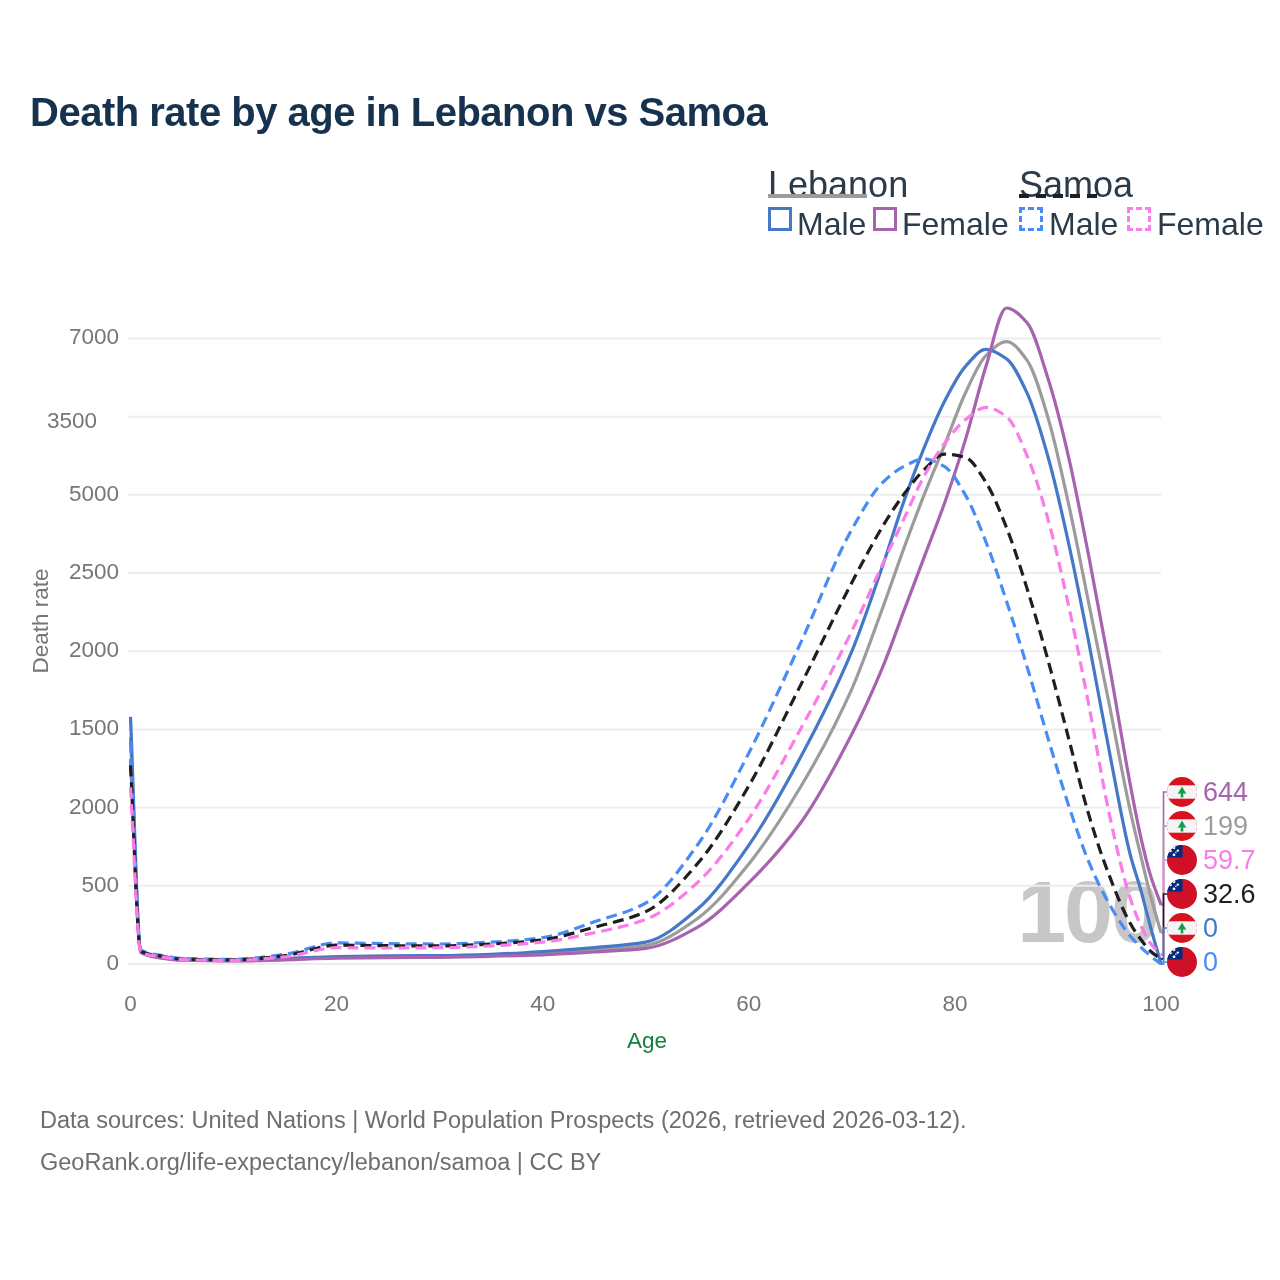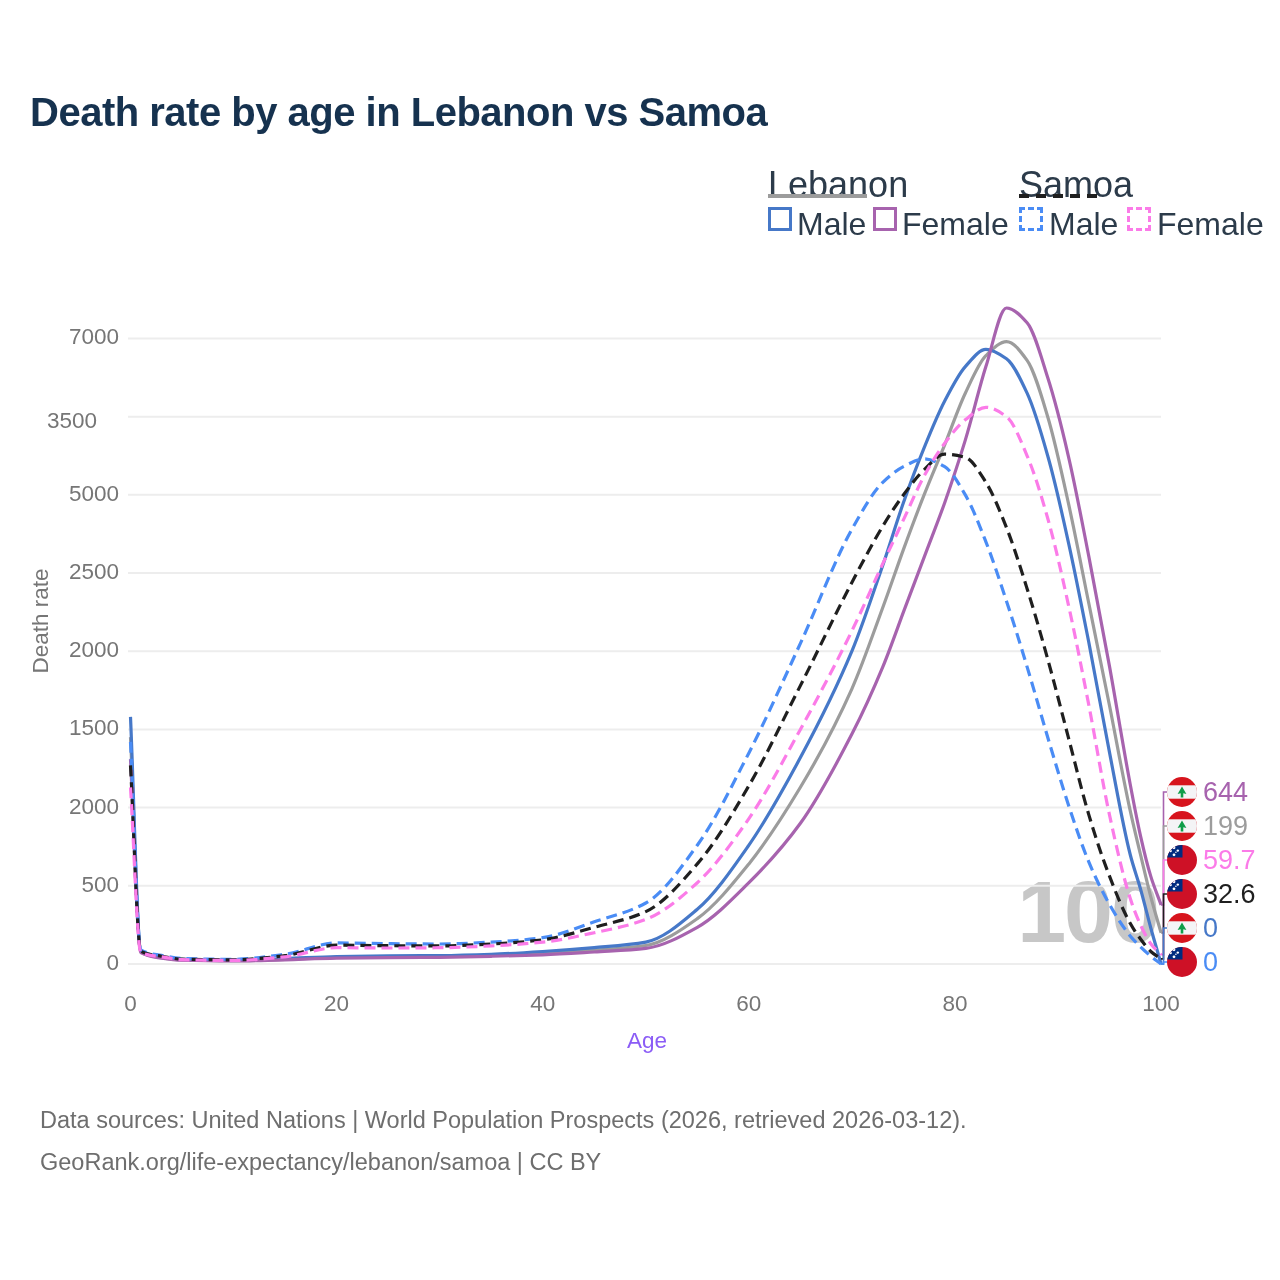--- a/index.html
+++ b/index.html
@@ -11,21 +11,21 @@
   .lgroup{top:160px;width:260px;height:90px;}
   .lg0{left:768px;} .lg1{left:1019px;}
   .lhead{position:absolute;left:0;top:4px;font-size:36px;color:#2c3b4a;}
   .lunder{position:absolute;left:0;top:34px;height:4px;}
   .lu0{width:99px;} .lu1{width:79px;}
   .sw{position:absolute;top:47px;width:24px;height:24px;box-sizing:border-box;border:3px solid #888;background:#fff;}
   .ltxt{position:absolute;top:46px;font-size:32px;color:#2c3b4a;}
   
   .ytick{position:absolute;left:25px;width:94px;text-align:right;font-size:22.5px;color:#767676;}
   .xtick{position:absolute;top:991px;width:80px;text-align:center;font-size:22.5px;color:#767676;}
-  .axis-x{left:597px;top:1028px;width:100px;text-align:center;font-size:22.5px;color:#8b5cf6;}
+  .axis-x{left:597px;top:1028px;width:100px;text-align:center;font-size:22.5px;color:#15803d;}
   .axis-y{left:-37px;top:606px;width:160px;height:30px;text-align:center;font-size:22.5px;color:#767676;
           transform:rotate(-90deg);}
   .watermark{left:1008px;top:866px;width:150px;font-size:88px;font-weight:700;color:#c7c7c7;
              letter-spacing:-2px;line-height:92px;}
   #plot{position:absolute;left:0;top:0;z-index:2;}
   #endpoints{position:absolute;left:0;top:0;z-index:3;}
   .flag{position:absolute;left:1167px;width:30px;height:30px;}
   .ep-label{position:absolute;left:1203px;font-size:27px;line-height:34px;white-space:nowrap;}
   .footer{left:40px;font-size:23.5px;color:#6e6e6e;}
   .f1{top:1107px;} .f2{top:1149px;}

